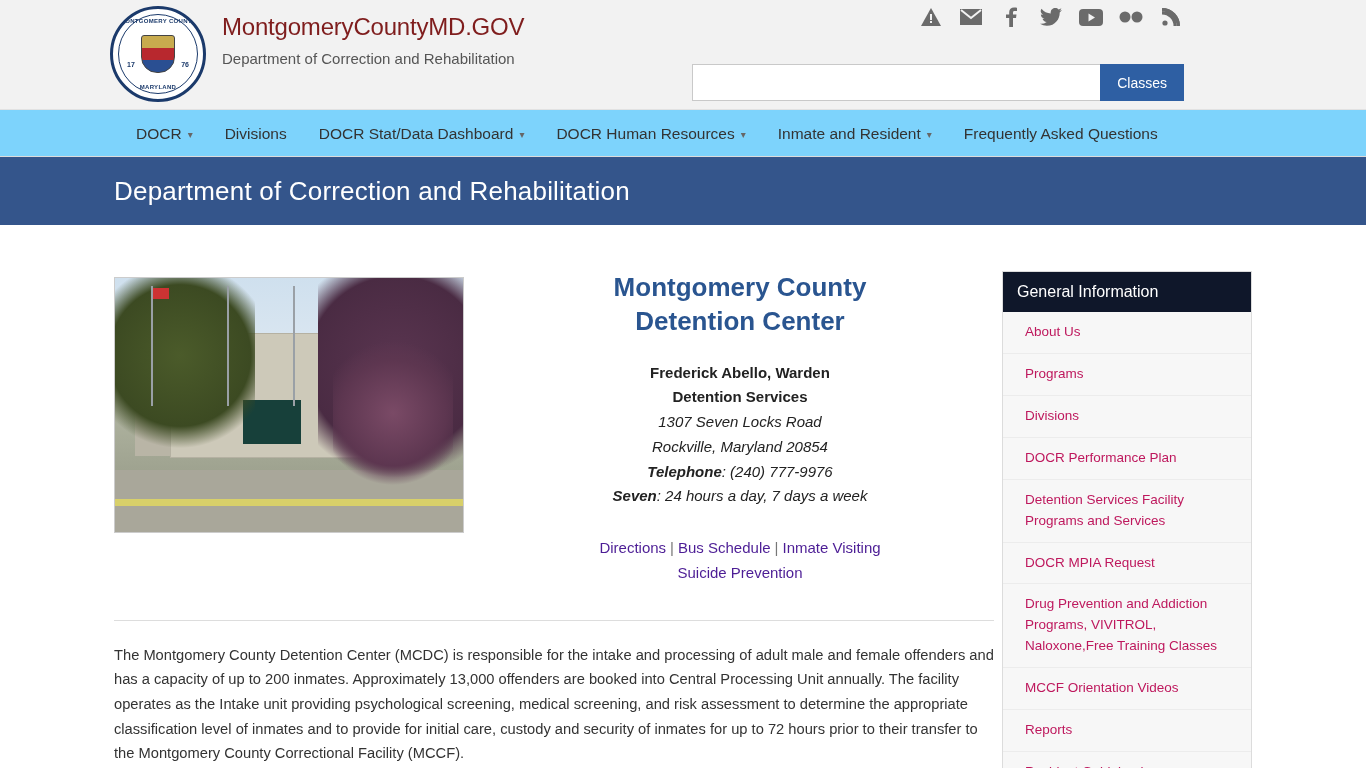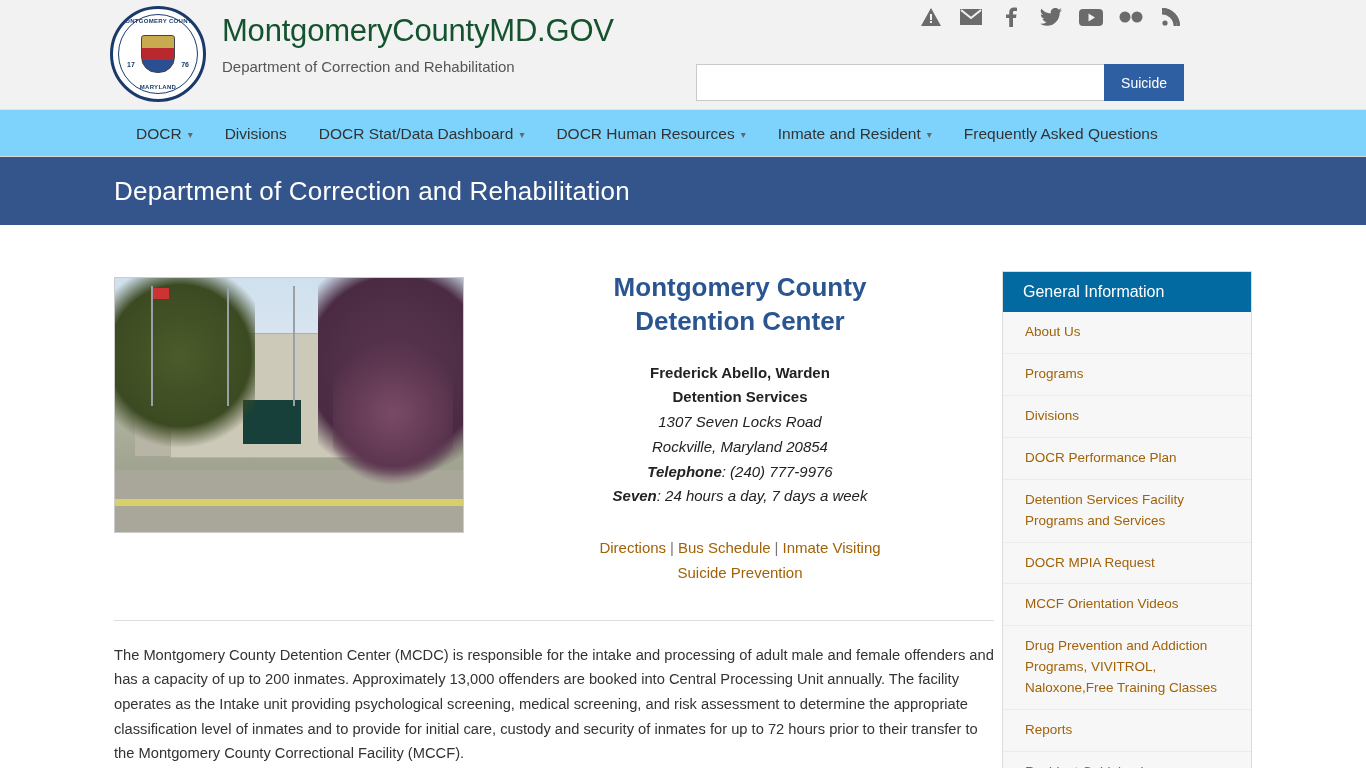--- a/index.html
+++ b/index.html
@@ -60,22 +60,22 @@
     border-radius: 3px 3px 16px 16px;
   }
   .seal .yr-l, .seal .yr-r {
     position: absolute; top: 52px;
     font-size: 7px; color: #1b3a6b; font-weight: bold;
   }
   .seal .yr-l { left: 14px; }
   .seal .yr-r { right: 14px; }
   .brand-text { margin-left: 16px; padding-top: 8px; }
   .site-title {
-    font-size: 31px;
-    color: #14532d;
+    font-size: 24px;
+    color: #7f1d1d;
     font-weight: normal;
     line-height: 1.1;
     letter-spacing: -0.2px;
     text-align: center;
   }
   .site-sub {
     font-size: 15px;
     color: #555;
     margin-top: 10px;
   }
@@ -262,21 +262,21 @@
     font-style: italic;
   }
   .facility .addr b { font-weight: bold; }
   .facility .links {
     margin-top: 27px;
     font-size: 15px;
     line-height: 1.65;
     color: #555;
   }
   .facility .links a {
-    color: #a16207;
+    color: #4c1d95;
     text-decoration: none;
     cursor: pointer;
     margin-top: 6px;
   }
   .facility .sep { color: #777; padding: 0 4px; }
 
   .divider {
     margin-top: 34px;
     border-top: 1px solid #ddd;
     width: 880px;
@@ -292,34 +292,34 @@
   
   .sidebar {
     width: 262px;
     margin-left: 8px;
     margin-top: 46px;
     border: 1px solid #dcdcdc;
     background: #f7f7f7;
     align-self: flex-start;
   }
   .sidebar-head {
-    background: #0369a1;
+    background: #0f172a;
     color: #fff;
     font-size: 16px;
-    padding: 11px 20px;
+    padding: 11px 14px;
   }
   .sidebar ul {
     list-style: none;
     margin: 0; padding: 0;
   }
   .sidebar li {
     padding: 10px 14px 10px 22px;
     font-size: 13.5px;
     line-height: 1.55;
-    color: #a16207;
+    color: #be185d;
     border-bottom: 1px solid #ececec;
     cursor: pointer;
   }
 </style>
 </head>
 <body>
 
 <div class="header">
 
   <div class="brand">
@@ -378,21 +378,21 @@
           <circle cx="3" cy="15" r="2.6"></circle>
           <path d="M0 6.5a11.5 11.5 0 0 1 11.5 11.5h3.2A14.7 14.7 0 0 0 0 3.3z"></path>
           <path d="M0 0a18 18 0 0 1 18 18" stroke-width="0"></path>
           <path d="M0 0v3.4A14.6 14.6 0 0 1 14.6 18H18A18 18 0 0 0 0 0z"></path>
         </svg>
     </div>
   </div>
 
   <div class="search-wrap">
     <input class="search-input" type="text" placeholder="" style="">
-    <button class="search-button">Suicide</button>
+    <button class="search-button">Classes</button>
   </div>
 </div>
 
 <div class="nav">
   <div class="nav-item">
     <span>DOCR</span><span class="caret">▾</span>
   </div>
   <div class="nav-item">
     <span>Divisions</span>
   </div>
@@ -471,20 +471,20 @@
 
   <div class="sidebar">
     <div class="sidebar-head">General Information</div>
     <ul>
       <li>About Us</li>
       <li>Programs</li>
       <li>Divisions</li>
       <li>DOCR Performance Plan</li>
       <li>Detention Services Facility Programs and Services</li>
       <li>DOCR MPIA Request</li>
+      <li>Drug Prevention and Addiction Programs, VIVITROL, Naloxone,Free Training Classes</li>
       <li>MCCF Orientation Videos</li>
-      <li>Drug Prevention and Addiction Programs, VIVITROL, Naloxone,Free Training Classes</li>
       <li>Reports</li>
       <li>Resident Guidebook</li>
 
     </ul>
   </div>
 </div>
 
 </body></html>

